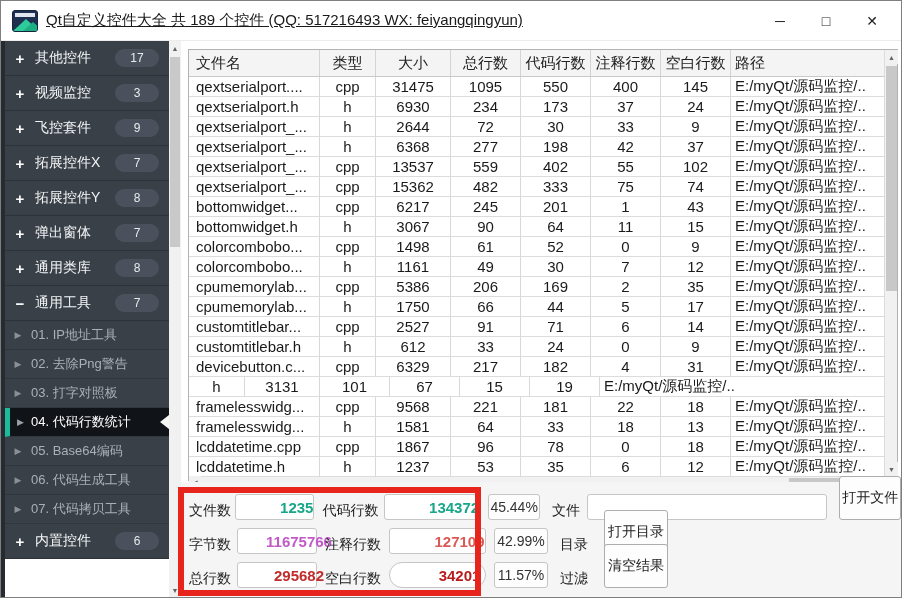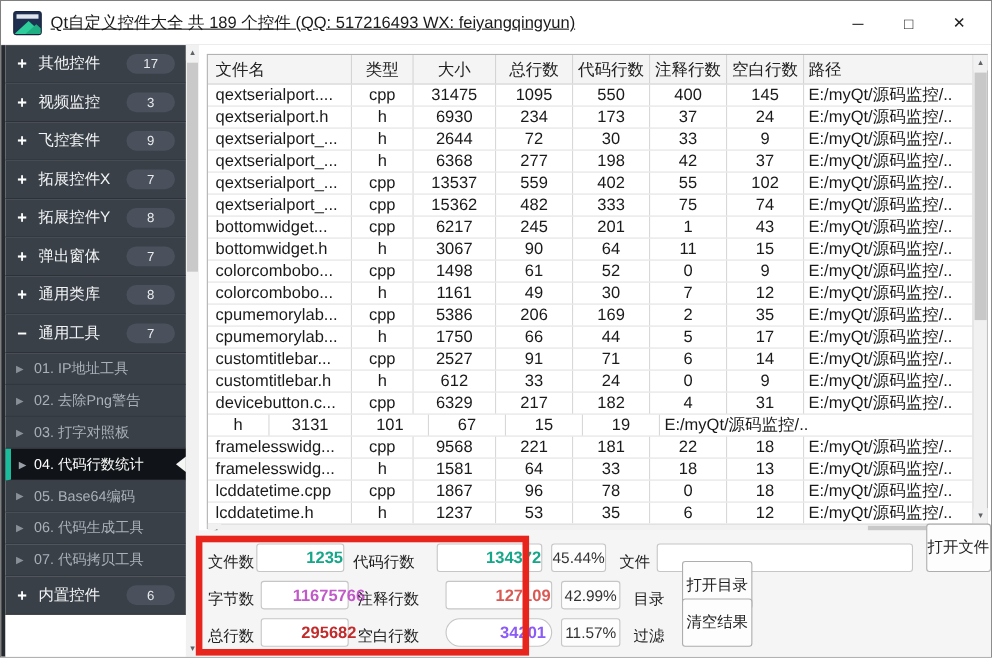--- a/index.html
+++ b/index.html
@@ -91,21 +91,21 @@
   #bottom { position:absolute; left:0; top:441px; right:0; bottom:0; background:#f5f5f5;
     padding:12px 0 0 8px; display:flex; flex-direction:column; }
   .b-row { height:26px; margin-bottom:8px; display:flex; align-items:flex-end; }
   .b-label { font-size:14px; color:#222; white-space:nowrap; }
   .lab1 { width:48px; }
   .lab2 { width:60px; margin-left:8px; }
   .lab3 { width:32px; margin-left:12px; }
   .stat-box { height:26px; background:#fff; border:1px solid #c6c6c6; border-radius:3px;
     display:flex; align-items:center; justify-content:center; font-size:15px; font-weight:bold;padding-left:44px; }
   .box1 { width:80px; }
-  .box2 { width:97px; margin-left:20px; }
+  .box2 { width:97px; margin-left:4px; }
   .pct-box { width:54px; height:26px; margin-left:8px; background:#fdfdfd; border:1px solid #c6c6c6;
     border-radius:3px; display:flex; align-items:center; justify-content:center;
     font-size:14px; color:#333; }
   .b-input { width:250px; height:26px; margin-left:4px; background:#fff; border:1px solid #c6c6c6;
     border-radius:3px; font-size:14px; color:#222; padding:0 6px;
     font-family:"Liberation Sans","DejaVu Sans",sans-serif; }
   .b-btn { width:64px; height:44px; margin-left:12px; background:#fdfdfd; border:1px solid #adadad;
     border-radius:3px; font-size:14px; color:#222; display:flex; align-items:center; justify-content:center; }
 
   
@@ -460,21 +460,21 @@
           <span class="b-label lab2">注释行数</span>
           <div class="stat-box box2" style="color: rgb(217, 90, 85);">127109</div>
           <div class="pct-box">42.99%</div>
           <span class="b-label lab3">目录</span>
           <div class="b-btn">打开目录</div>
         </div>
         <div class="b-row">
           <span class="b-label lab1">总行数</span>
           <div class="stat-box box1" style="color: rgb(193, 43, 43);">295682</div>
           <span class="b-label lab2">空白行数</span>
-          <div class="stat-box box2" style="color: #8b5cf6; border-radius: 13px;">34201</div>
+          <div class="stat-box box2" style="color: #b91c1c; border-radius: 13px;">34201</div>
           <div class="pct-box">11.57%</div>
           <span class="b-label lab3">过滤</span>
           <div class="b-btn">清空结果</div>
         </div>
       </div>
   </div>
 
   <div id="annotation"></div>
 </div>
 

